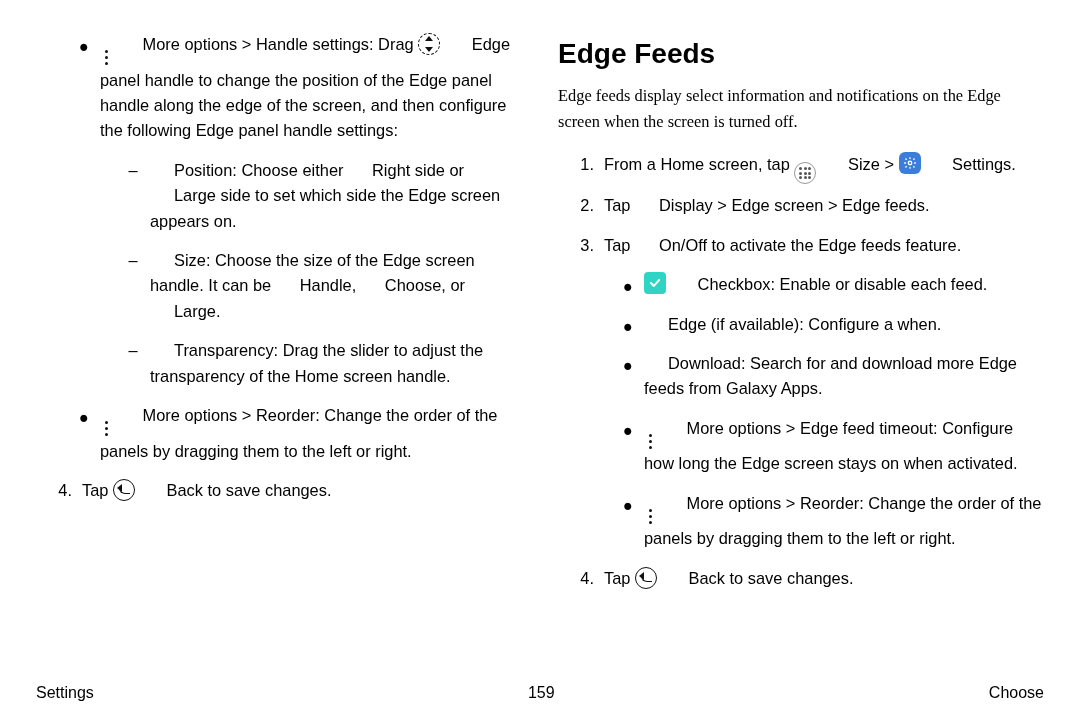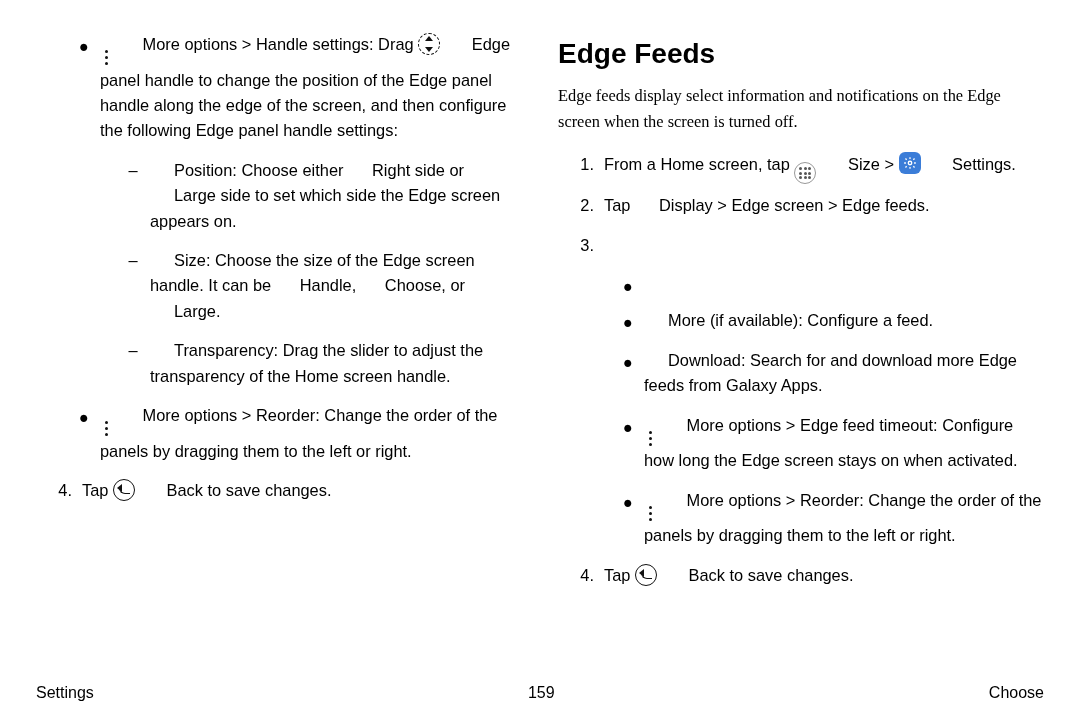--- a/index.html
+++ b/index.html
@@ -165,29 +165,38 @@
       </div>
     </div>
 
     <div class="num">
       <div class="bn">2.</div>
       <div><span>Tap </span><b>Display &gt; Edge screen &gt; Edge feeds</b><span>.</span></div>
     </div>
 
     <div class="num">
       <div class="bn">3.</div>
-    </div>
-
-    <div class="bul2">
-      <div class="bm">●</div>
-    </div>
-
-    <div class="bul2">
-      <div class="bm">●</div>
-      <div><b>More</b><span> (if available)</span><span>: Configure a feed.</span></div>
+      <div><span>Tap </span><b>On/Off</b><span> to activate the Edge feeds feature.</span></div>
+    </div>
+
+    <div class="bul2">
+      <div class="bm">●</div>
+      <div>
+        <span class="icon-check">
+            <svg width="14" height="14" viewBox="0 0 24 24" fill="none" stroke="#fff" stroke-width="3.5" stroke-linecap="round" stroke-linejoin="round">
+              <polyline points="5 12 10 17 19 7"></polyline>
+            </svg>
+          </span>
+        <b>Checkbox</b><span>: Enable or disable each feed.</span>
+      </div>
+    </div>
+
+    <div class="bul2">
+      <div class="bm">●</div>
+      <div><b>Edge</b><span> (if available)</span><span>: Configure a when.</span></div>
     </div>
 
     <div class="bul2">
       <div class="bm">●</div>
       <div><b>Download</b><span>: Search for and download more Edge feeds from Galaxy Apps.</span></div>
     </div>
 
     <div class="bul2">
       <div class="bm">●</div>
       <div><span class="icon icon-more">

